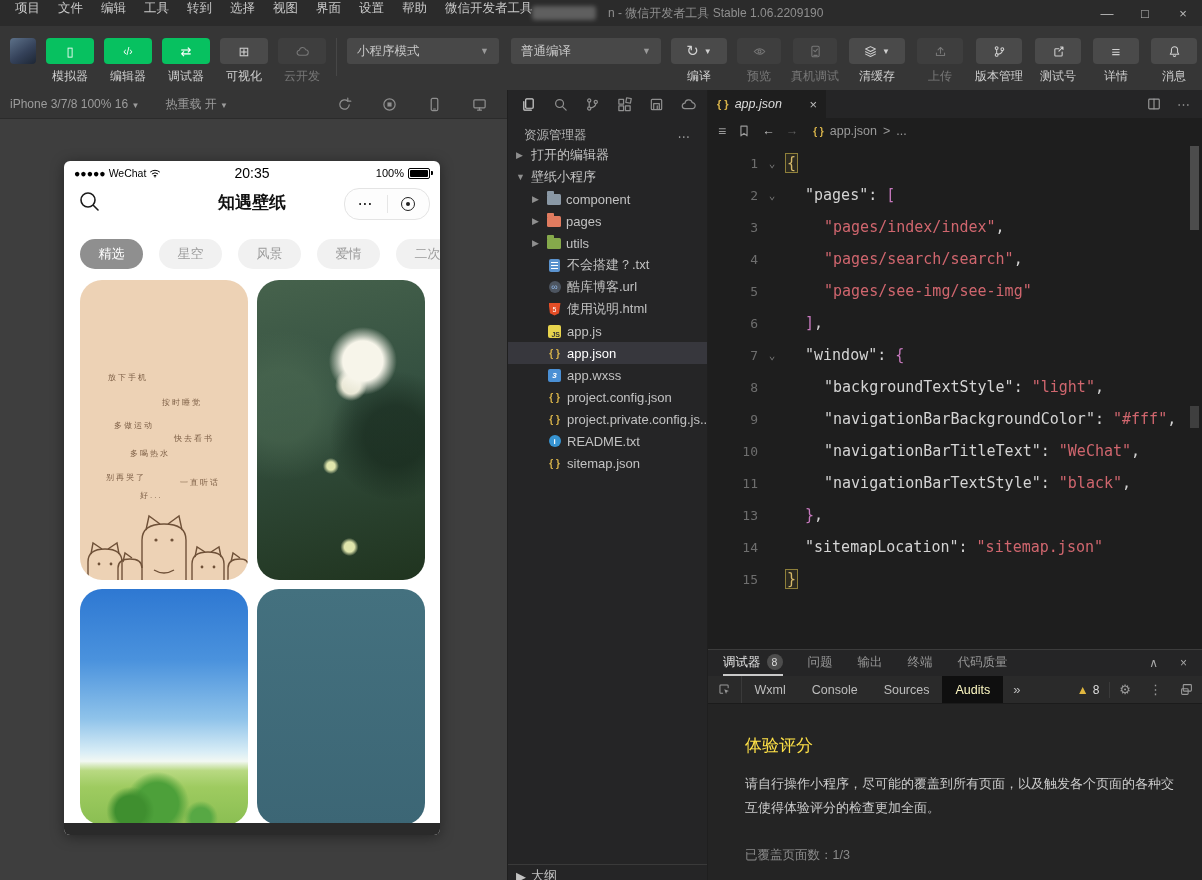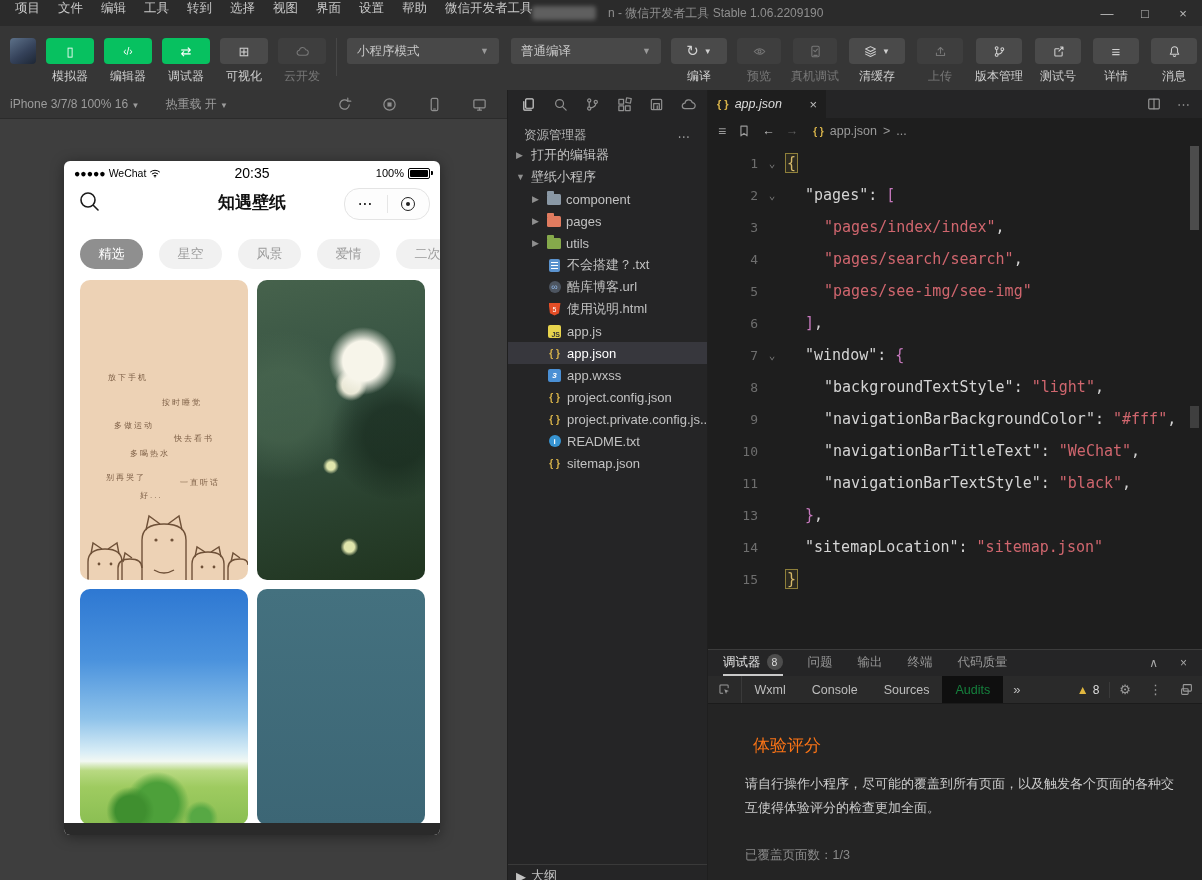--- a/index.html
+++ b/index.html
@@ -50,21 +50,21 @@
   .p-title{position:absolute;left:0;right:0;top:6px;text-align:center;font-size:17px;font-weight:bold;color:#111}
   .capsule{position:absolute;right:10px;top:3px;width:84px;height:30px;border:1px solid #e4e4e4;border-radius:15px;background:#fdfdfd;display:flex;align-items:center}
   .cap-dots{flex:1;text-align:center;color:#222;font-size:12px;letter-spacing:1.5px;line-height:0;padding-bottom:6px;font-weight:bold}
   .cap-div{width:1px;height:18px;background:#e6e6e6}
   .cap-target{flex:1;display:flex;align-items:center;justify-content:center}
   .cap-ring{width:12px;height:12px;border:1.6px solid #222;border-radius:50%;display:flex;align-items:center;justify-content:center}
   .cap-dot{width:4px;height:4px;background:#222;border-radius:50%}
   .p-tabs{display:flex;gap:16px;padding:14px 0 0 16px;overflow:hidden}
   .pill{min-width:63px;height:30px;border-radius:15px;background:#f1f1f1;color:#9b9b9b;font-size:13px;display:flex;align-items:center;justify-content:center;flex-shrink:0;box-sizing:border-box;padding:0 14px}
   .pill.active{background:#8f8f8f;color:#fff}
-  .card{position:absolute;border-radius:10px;overflow:hidden}
+  .card{position:absolute;border-radius:22px;overflow:hidden}
   .card1{left:16px;top:119px;width:168px;height:300px;background:#edd2b5}
   .card2{left:193px;top:119px;width:168px;height:300px;
     background:
      radial-gradient(circle at 63% 27%, #f7f5ea 0px, #f7f5ea 20px, rgba(247,245,234,.55) 26px, rgba(247,245,234,0) 34px),
      radial-gradient(circle at 56% 35%, #e9e7d5 0px 9px, rgba(233,231,213,0) 16px),
      radial-gradient(circle at 44% 62%, #dfe5ac 0px 4px, rgba(223,229,172,0) 8px),
      radial-gradient(circle at 55% 89%, #dfe5ac 0px 5px, rgba(223,229,172,0) 9px),
      radial-gradient(circle at 82% 52%, rgba(15,30,20,.5) 0px 30px, rgba(15,30,20,0) 65px),
      radial-gradient(circle at 15% 42%, rgba(80,110,85,.5) 0px 35px, rgba(80,110,85,0) 75px),
      linear-gradient(165deg,#46624c 0%,#355141 40%,#20341f 100%)}
@@ -136,29 +136,29 @@
   
   .panel{height:230px;border-top:1px solid #3c3c3c;background:#242424;display:flex;flex-direction:column}
   .pn-tabs{height:26px;display:flex;align-items:center;gap:25px;padding:0 15px;font-size:12.5px;color:#969696;background:#252526}
   .pn-tab{height:100%;display:flex;align-items:center;gap:6px;box-sizing:border-box;border-bottom:2px solid transparent}
   .pn-tab.active{color:#e8e8e8;border-bottom-color:#c9c9c9}
   .badge{min-width:16px;height:16px;border-radius:8px;background:#4d4d4d;color:#ddd;font-size:10.5px;display:flex;align-items:center;justify-content:center;padding:0 4px;box-sizing:border-box}
   .pn-tabs-right{margin-left:auto;display:flex;gap:22px;color:#a8a8a8;font-size:12px}
   .pn-dev{height:27px;background:#2a2a2a;border-bottom:1px solid #1b1b1b;display:flex;align-items:stretch;font-size:12.5px;color:#bdbdbd}
   .dev-insp{display:flex;align-items:center;padding:0 10px;color:#9a9a9a;border-right:1px solid #3a3a3a}
   .dev-tab{display:flex;align-items:center;padding:0 13px}
-  .dev-tab.active{background:#0f0f0f;color:#15803d}
+  .dev-tab.active{background:#0f0f0f;color:#fef9c3}
   .dev-more{display:flex;align-items:center;padding:0 10px;font-size:13px}
   .dev-right{margin-left:auto;display:flex;align-items:center;gap:0}
   .warn{display:flex;align-items:center;gap:4px;padding:0 10px;color:#dcdcdc;font-size:12px}
   .warn .tri{color:#e0b63e;font-size:12px}
   .dev-div{width:1px;height:16px;background:#3a3a3a;align-self:center}
   .dev-icon{display:flex;align-items:center;padding:0 9px;color:#9a9a9a;font-size:13px}
   .pn-body{flex:1;padding:30px 20px 0 37px;color:#cfcfcf;overflow:hidden}
-  .pn-h{font-size:17px;color:#f97316;margin:0 0 15px 8px;font-weight:normal}
+  .pn-h{font-size:17px;color:#fde047;margin:0 0 15px 0;font-weight:normal}
   .pn-p{font-size:13px;line-height:24px;max-width:448px;margin:0;color:#cbcbcb}
   .pn-meta{margin-top:25px;font-size:12.5px;color:#8a8a8a;line-height:21px}
 </style>
 </head>
 <body>
 
 <div class="titlebar">
   <div class="menubar" id="menubar">
       <span class="menu-item">项目</span>
       <span class="menu-item">文件</span>

